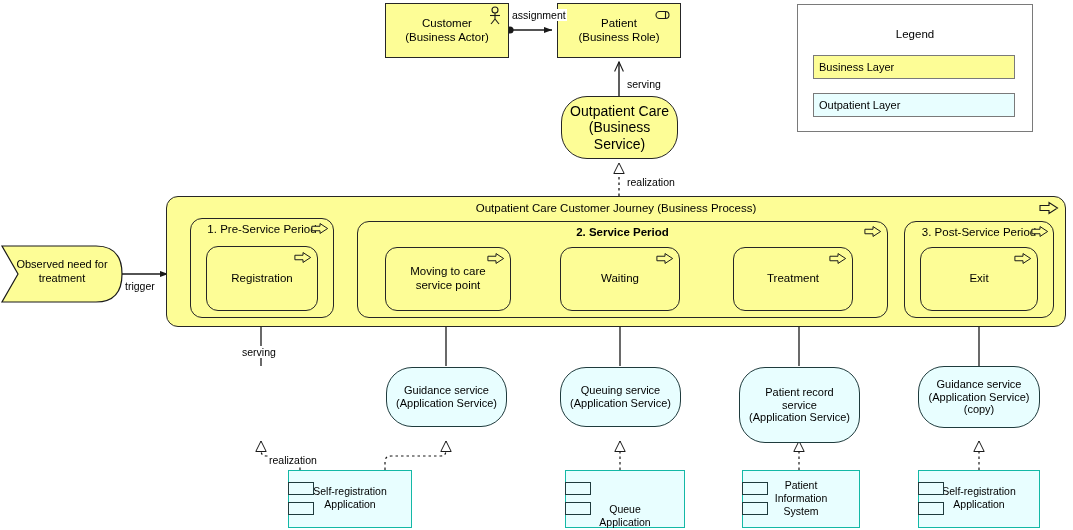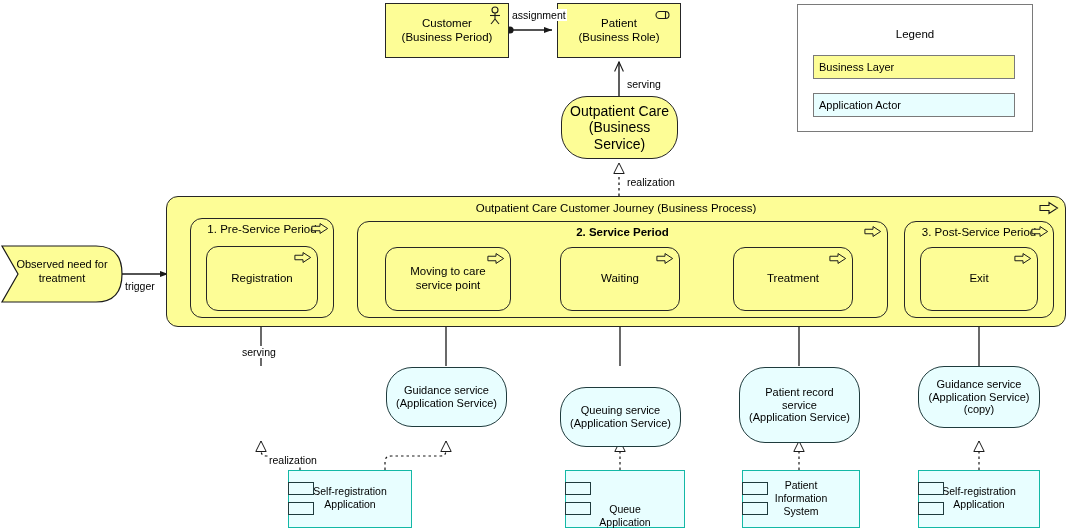--- a/index.html
+++ b/index.html
@@ -73,26 +73,26 @@
 
     <path d="M2,246 L96,246 Q122,246 122,274 Q122,302 96,302 L2,302 L18,274 z" fill="#fdfd96" stroke="#1a1a1a" stroke-width="1.2"></path>
   </svg>
 
   <div class="legendbox" style="left:797px;top:4px;width:234px;height:126px;">
     <div class="legttl" style="top:23px;">Legend</div>
     <div class="legrow" style="left:15px;top:50px;width:202px;height:24px;background:#fdfd96;">
       <span>Business Layer</span>
     </div>
     <div class="legrow" style="left:15px;top:88px;width:202px;height:24px;background:#e8feff;">
-      <span>Application Actor</span>
+      <span>Outpatient Layer</span>
     </div>
   </div>
 
   <div class="node biz" style="left:385px;top:3px;width:124px;height:55px;font-size:11.5px;">
-    <span class="nlabel"><span>Customer</span><br><span>(Business Period)</span></span>
+    <span class="nlabel"><span>Customer</span><br><span>(Business Actor)</span></span>
     <svg class="cornicon" style="right:4px;top:2px;" width="18" height="20" viewBox="0 0 18 20">
       <circle cx="9" cy="4" r="3" fill="none" stroke="#1a1a1a" stroke-width="1.1"></circle>
       <line x1="9" y1="7" x2="9" y2="13" stroke="#1a1a1a" stroke-width="1.1"></line>
       <line x1="4" y1="9.5" x2="14" y2="9.5" stroke="#1a1a1a" stroke-width="1.1"></line>
       <line x1="9" y1="13" x2="5" y2="18" stroke="#1a1a1a" stroke-width="1.1"></line>
       <line x1="9" y1="13" x2="13" y2="18" stroke="#1a1a1a" stroke-width="1.1"></line>
     </svg>
   </div>
 
   <div class="node biz" style="left:557px;top:3px;width:124px;height:55px;font-size:11.5px;">
@@ -168,21 +168,21 @@
     <span class="nlabel">Exit</span>
     <svg class="cornicon" style="right:5px;top:4px;" width="18" height="13" viewBox="0 0 20 14">
       <path d="M1,4.5 L10,4.5 L10,1.5 L18.5,7 L10,12.5 L10,9.5 L1,9.5 z" fill="#fdfd96" stroke="#1a1a1a" stroke-width="1.1"></path>
     </svg>
   </div>
 
   <div class="node app rounded-svc" style="left:386px;top:367px;width:121px;height:60px;font-size:11px;">
     <span class="nlabel">Guidance service
 (Application Service)</span>
   </div>
-  <div class="node app rounded-svc" style="left:560px;top:367px;width:121px;height:60px;font-size:11px;margin-top:20px;">
+  <div class="node app rounded-svc" style="left:560px;top:367px;width:121px;height:60px;font-size:11px;">
     <span class="nlabel">Queuing service
 (Application Service)</span>
   </div>
   <div class="node app rounded-svc" style="left:739px;top:367px;width:121px;height:76px;font-size:11px;">
     <span class="nlabel">Patient record service
 (Application Service)</span>
   </div>
   <div class="node app rounded-svc" style="left:918px;top:366px;width:122px;height:62px;font-size:11px;">
     <span class="nlabel">Guidance service
 (Application Service)

